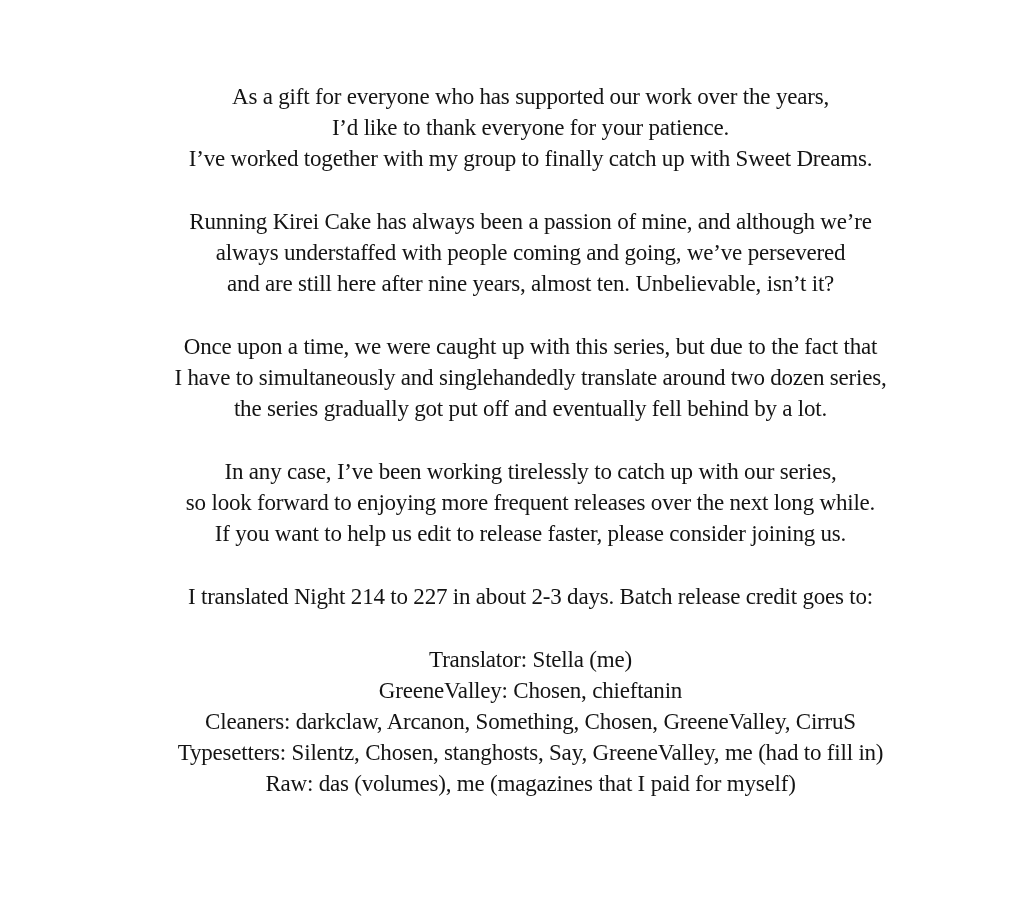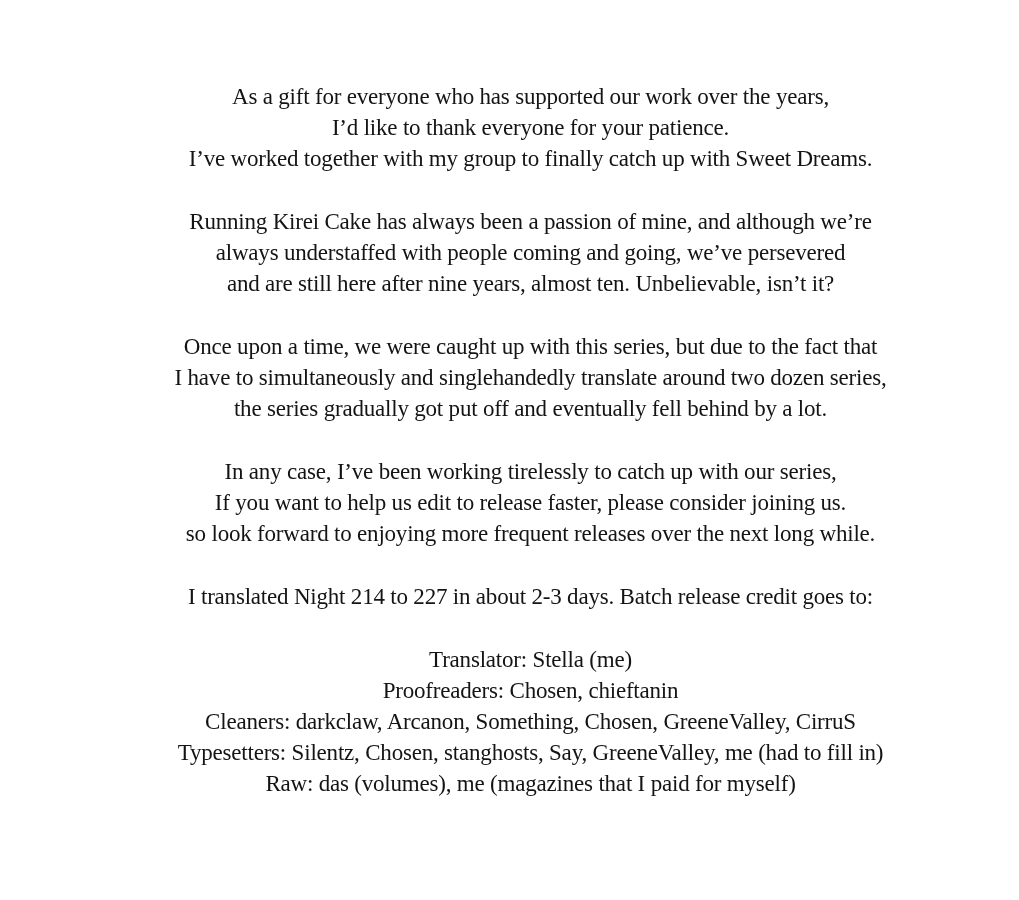--- a/index.html
+++ b/index.html
@@ -54,29 +54,29 @@
   </p>
 
   <p class="para">
     <span class="line">Once upon a time, we were caught up with this series, but due to the fact that</span>
     <span class="line">I have to simultaneously and singlehandedly translate around two dozen series,</span>
     <span class="line">the series gradually got put off and eventually fell behind by a lot.</span>
   </p>
 
   <p class="para">
     <span class="line">In any case, I’ve been working tirelessly to catch up with our series,</span>
+    <span class="line">so look forward to enjoying more frequent releases over the next long while.</span>
     <span class="line">If you want to help us edit to release faster, please consider joining us.</span>
-    <span class="line">so look forward to enjoying more frequent releases over the next long while.</span>
   </p>
 
   <p class="para gap-xl">
     <span class="line">I translated Night 214 to 227 in about 2-3 days. Batch release credit goes to:</span>
   </p>
 
   <p class="para">
     <span class="line">Translator: Stella (me)</span>
-    <span class="line">Proofreaders: Chosen, chieftanin</span>
+    <span class="line">GreeneValley: Chosen, chieftanin</span>
     <span class="line">Cleaners: darkclaw, Arcanon, Something, Chosen, GreeneValley, CirruS</span>
     <span class="line">Typesetters: Silentz, Chosen, stanghosts, Say, GreeneValley, me (had to fill in)</span>
     <span class="line">Raw: das (volumes), me (magazines that I paid for myself)</span>
   </p>
 
 </main>
 
 </body></html>

